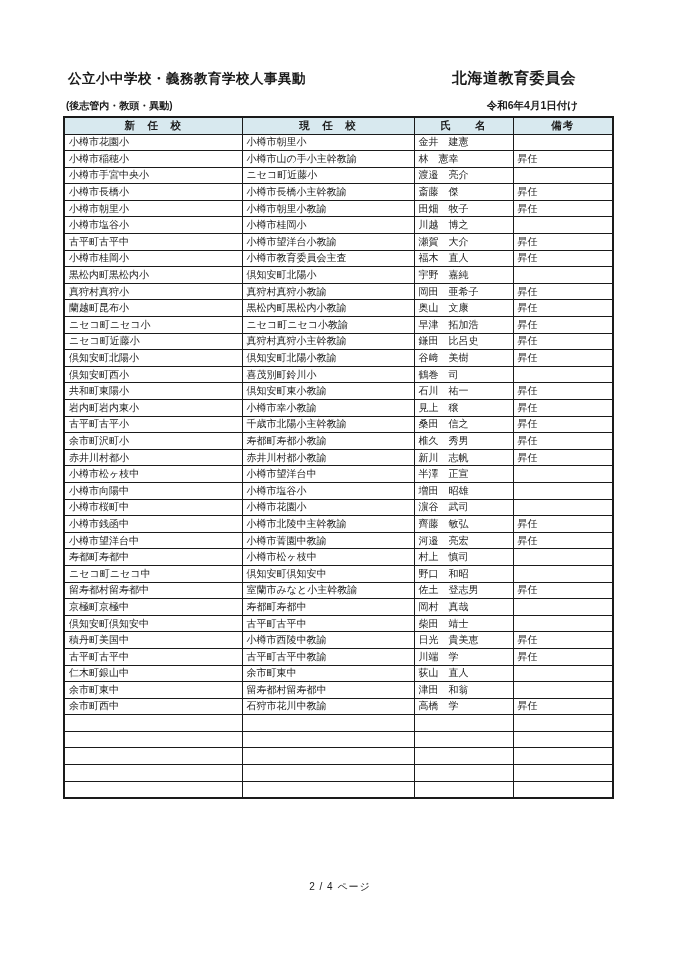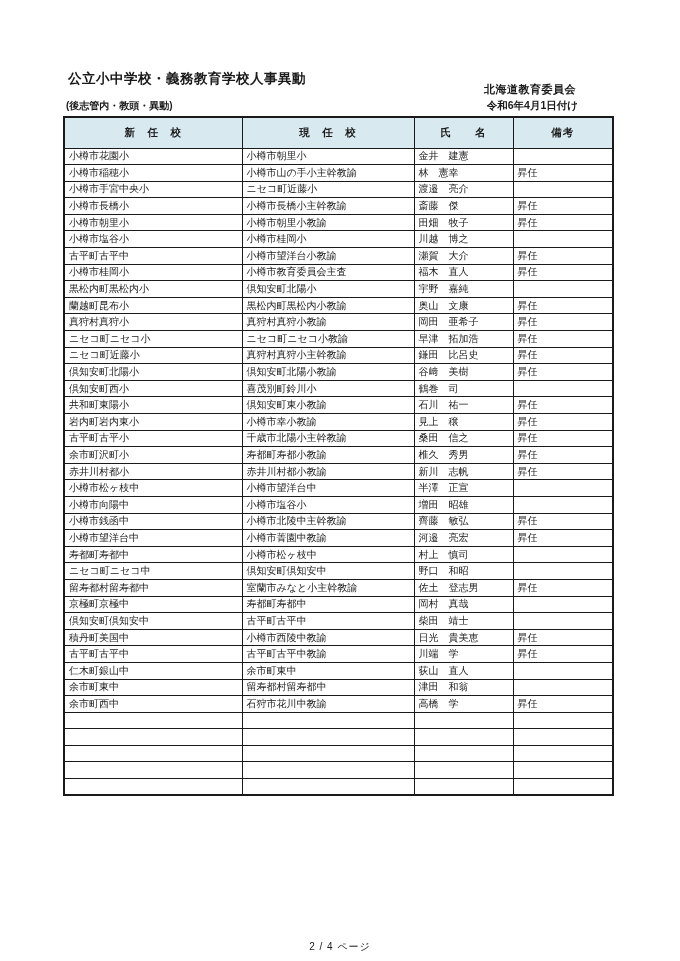--- a/index.html
+++ b/index.html
@@ -18,22 +18,22 @@
     position: absolute;
     left: 68px;
     top: 70px;
     font-size: 13.5px;
     font-weight: bold;
     letter-spacing: 0.5px;
   }
   .org-name {
     position: absolute;
     right: 104px;
-    top: 82px;
-    font-size: 11px;
+    top: 69px;
+    font-size: 15px;
     font-weight: bold;
     letter-spacing: 0.5px;
   }
   .subtitle {
     position: absolute;
     left: 66px;
     top: 99px;
     font-size: 10px;
     font-weight: bold;
   }
@@ -49,21 +49,21 @@
     left: 63px;
     top: 116px;
     width: 549px;
     border-collapse: collapse;
     table-layout: fixed;
     border: 2px solid #1a1a1a;
   }
   table.transfer-table th {
     background: #d8e9ef;
     border: 1px solid #1a1a1a;
-    height: 31px;
+    height: 17px;
     font-size: 10.5px;
     font-weight: bold;
     text-align: center;
     vertical-align: middle;
     letter-spacing: 1px;
     padding: 0;
   }
   table.transfer-table td {
     border: 1px solid #1a1a1a;
     height: 16.6px;
@@ -71,21 +71,21 @@
     line-height: 1;
     vertical-align: middle;
     text-align: left;
     padding: 0 2px 0 4px;
     white-space: nowrap;
     overflow: hidden;
   }
   .page-footer {
     position: absolute;
     left: 0;
-    top: 940px;
+    top: 880px;
     width: 100%;
     text-align: center;
     font-size: 10px;
     letter-spacing: 1px;
   }
 </style>
 </head>
 <body>
 
 <div class="page">
@@ -162,32 +162,32 @@
           <td>福木　直人</td>
           <td>昇任</td>
         </tr>
         <tr>
           <td>黒松内町黒松内小</td>
           <td>倶知安町北陽小</td>
           <td>宇野　嘉純</td>
           <td></td>
         </tr>
         <tr>
+          <td>真狩村真狩小</td>
+          <td>真狩村真狩小教諭</td>
+          <td>岡田　亜希子</td>
+          <td>昇任</td>
+        </tr>
+        <tr>
           <td>蘭越町昆布小</td>
           <td>黒松内町黒松内小教諭</td>
           <td>奥山　文康</td>
           <td>昇任</td>
         </tr>
         <tr>
-          <td>真狩村真狩小</td>
-          <td>真狩村真狩小教諭</td>
-          <td>岡田　亜希子</td>
-          <td>昇任</td>
-        </tr>
-        <tr>
           <td>ニセコ町ニセコ小</td>
           <td>ニセコ町ニセコ小教諭</td>
           <td>早津　拓加浩</td>
           <td>昇任</td>
         </tr>
         <tr>
           <td>ニセコ町近藤小</td>
           <td>真狩村真狩小主幹教諭</td>
           <td>鎌田　比呂史</td>
           <td>昇任</td>
@@ -240,20 +240,26 @@
           <td>半澤　正宣</td>
           <td></td>
         </tr>
         <tr>
           <td>小樽市向陽中</td>
           <td>小樽市塩谷小</td>
           <td>増田　昭雄</td>
           <td></td>
         </tr>
         <tr>
+          <td>小樽市桜町中</td>
+          <td>小樽市花園小</td>
+          <td>濵谷　武司</td>
+          <td></td>
+        </tr>
+        <tr>
           <td>小樽市銭函中</td>
           <td>小樽市北陵中主幹教諭</td>
           <td>齊藤　敏弘</td>
           <td>昇任</td>
         </tr>
         <tr>
           <td>小樽市望洋台中</td>
           <td>小樽市菁園中教諭</td>
           <td>河邉　亮宏</td>
           <td>昇任</td>

